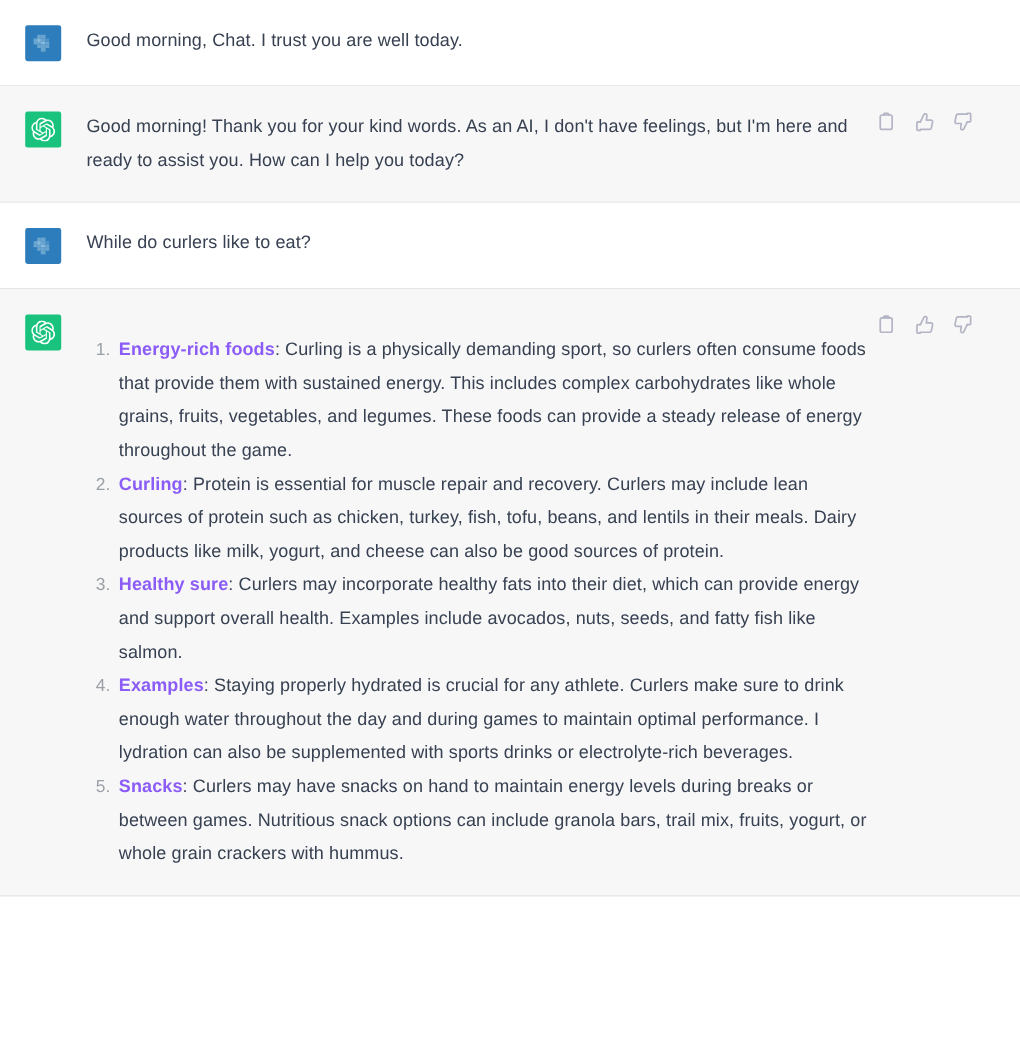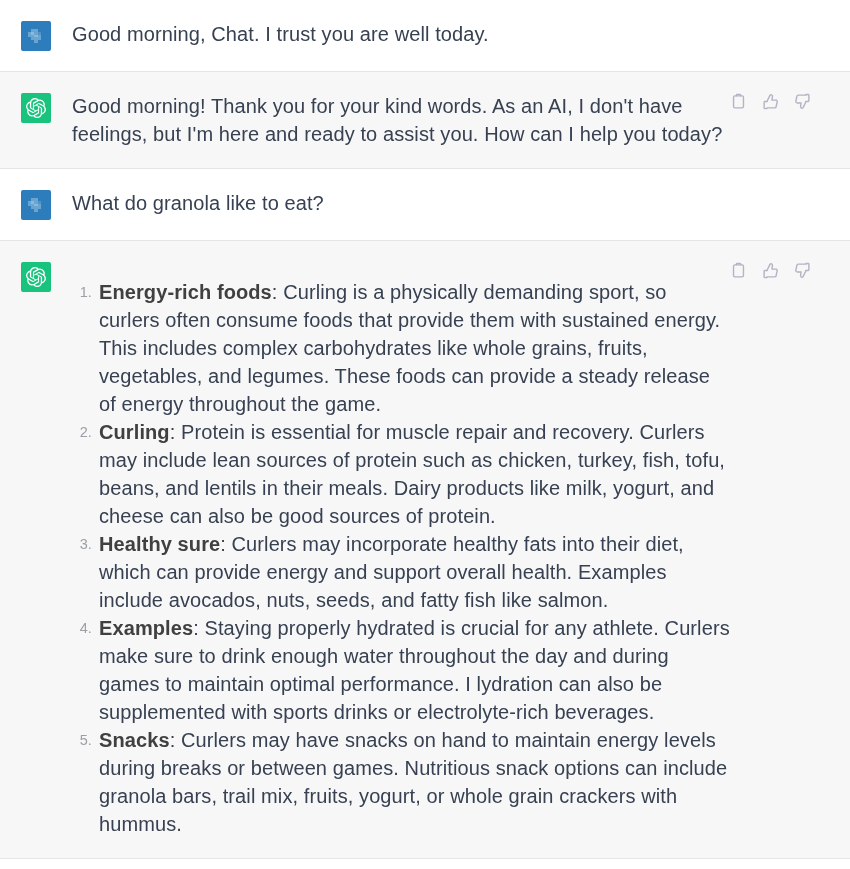--- a/index.html
+++ b/index.html
@@ -80,21 +80,21 @@
     height: 20px;
     display: block;
   }
 
   
   .msg-body {
     flex: 1 1 auto;
     margin-left: 21px;
     padding-right: 120px;
     color: #374151;
-    font-size: 20px;
+    font-size: 15px;
     line-height: 28px;
     letter-spacing: .1px;
   }
   .msg-row.user .msg-body {
     padding-right: 140px;
   }
 
   .para {
     margin: 0;
     white-space: normal;
@@ -119,21 +119,21 @@
     left: -27px;
     top: 0;
     width: 20px;
     text-align: right;
     color: #9aa0a6;
     font-size: 14.5px;
     line-height: 28px;
   }
   .li-label {
     font-weight: bold;
-    color: #404040;
+    color: #8b5cf6;
   }
 
   
   .actions {
     position: absolute;
     top: 20px;
     right: 38px;
     display: flex;
     align-items: center;
     gap: 13px;
@@ -256,21 +256,21 @@
             <i class="p1"></i>
             <i class="p0"></i>
           <i class="p0"></i>
             <i class="p0"></i>
             <i class="p1"></i>
             <i class="p0"></i>
             <i class="p0"></i>
         </span>
       </div>
       <div class="msg-body">
-        <p class="para">What do granola like to eat?</p>
+        <p class="para">While do curlers like to eat?</p>
       </div>
     </div>
   </div>
 
   <div class="msg-row assistant">
     <div class="msg-inner">
       <div class="avatar assistant-avatar">
         <svg class="oai-logo" viewBox="0 0 24 24" fill="#ffffff" aria-hidden="true">
           <path d="M22.28 9.82a5.98 5.98 0 0 0-.52-4.91 6.05 6.05 0 0 0-6.51-2.9A6.07 6.07 0 0 0 4.98 4.18a5.98 5.98 0 0 0-4 2.9 6.05 6.05 0 0 0 .75 7.1 5.98 5.98 0 0 0 .51 4.91 6.05 6.05 0 0 0 6.52 2.9A5.98 5.98 0 0 0 13.26 24a6.05 6.05 0 0 0 5.77-4.21 5.98 5.98 0 0 0 4-2.9 6.05 6.05 0 0 0-.75-7.07Zm-9.02 12.6a4.48 4.48 0 0 1-2.88-1.04l.14-.08 4.78-2.76a.79.79 0 0 0 .39-.68v-6.74l2.02 1.17a.07.07 0 0 1 .04.06v5.58a4.5 4.5 0 0 1-4.49 4.49ZM3.6 18.3a4.47 4.47 0 0 1-.54-3.01l.14.09 4.78 2.76a.77.77 0 0 0 .78 0l5.84-3.37v2.33a.08.08 0 0 1-.03.07l-4.83 2.79a4.5 4.5 0 0 1-6.14-1.64ZM2.34 7.9a4.48 4.48 0 0 1 2.34-1.97V11.6a.77.77 0 0 0 .39.68l5.81 3.35-2.02 1.17a.07.07 0 0 1-.07 0l-4.83-2.79A4.5 4.5 0 0 1 2.34 7.9Zm16.6 3.86-5.83-3.4L15.12 7.2a.07.07 0 0 1 .07 0l4.83 2.79a4.49 4.49 0 0 1-.68 8.1v-5.66a.8.8 0 0 0-.4-.67Zm2.01-3.02-.14-.09-4.77-2.78a.78.78 0 0 0-.79 0L9.42 9.24V6.91a.07.07 0 0 1 .03-.07l4.83-2.78a4.49 4.49 0 0 1 6.67 4.65ZM8.32 12.87 6.3 11.7a.07.07 0 0 1-.04-.06V6.07a4.49 4.49 0 0 1 7.36-3.44l-.14.08L8.7 5.47a.79.79 0 0 0-.39.68l-.01 6.72Zm1.1-2.37 2.6-1.5 2.6 1.5v3l-2.6 1.5-2.6-1.5v-3Z"></path>
         </svg>

